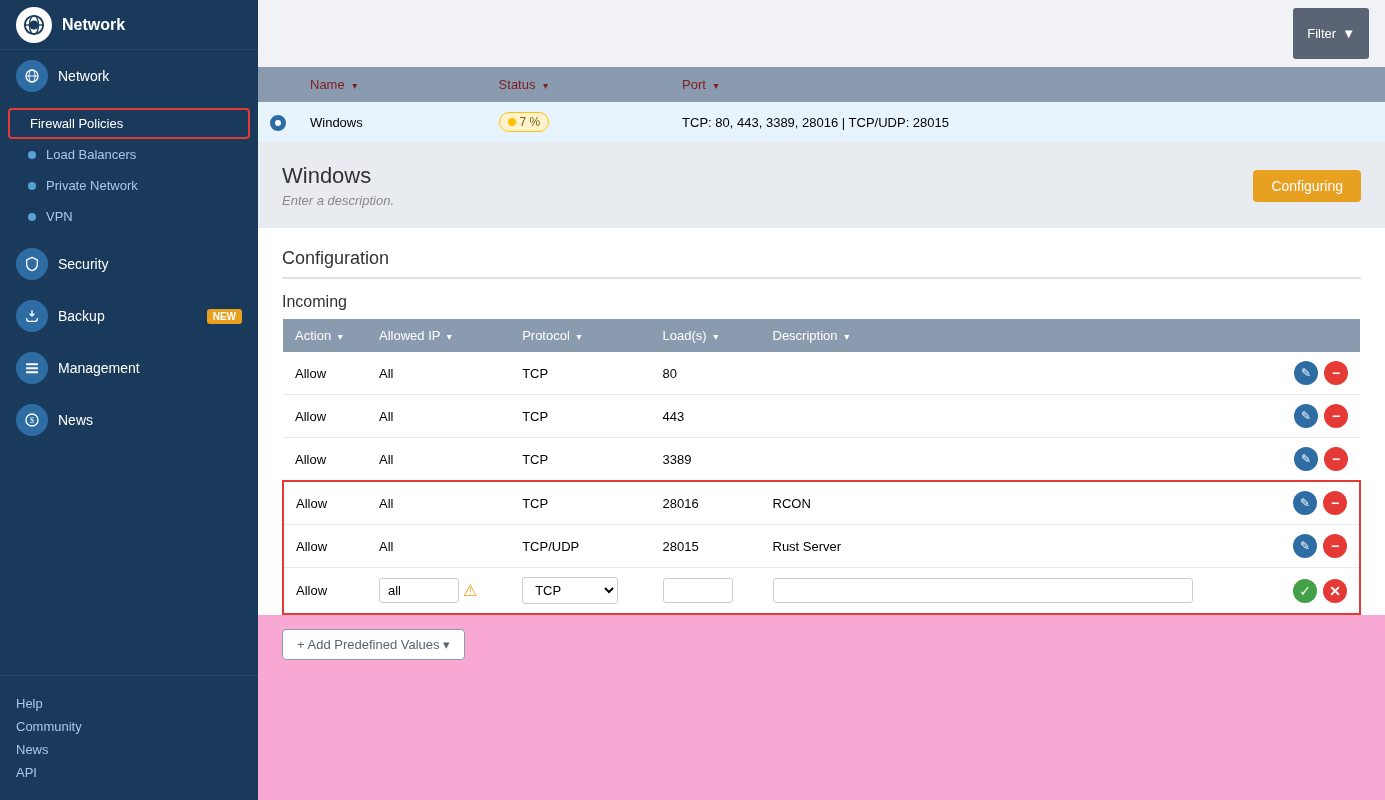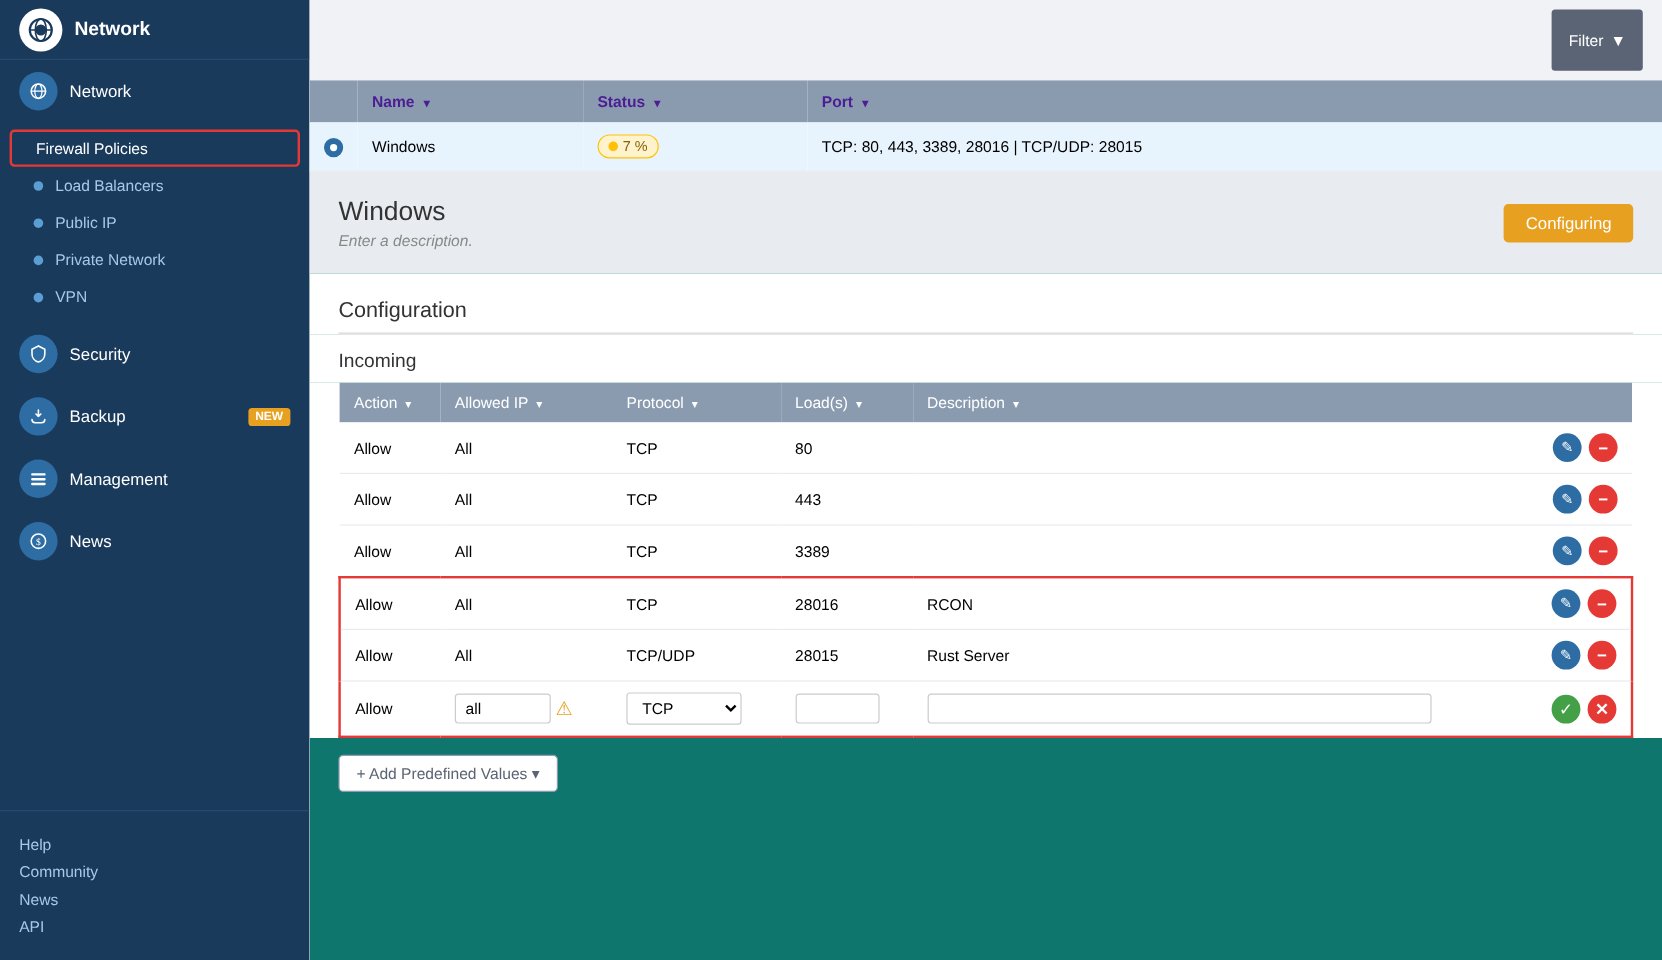--- a/index.html
+++ b/index.html
@@ -123,24 +123,24 @@
       display: flex; align-items: center; gap: 6px;
     }
 
     .list-table {
       width: 100%;
       border-collapse: collapse;
       background: #fff;
     }
     .list-table th {
       background: #8a9bb0;
-      color: #4c1d95;
+      color: #7f1d1d;
       padding: 10px 12px;
       text-align: left;
-      font-weight: 700;
+      font-weight: 400;
       font-size: 13px;
     }
     .list-table th .sort-arrow { font-size: 10px; margin-left: 4px; }
     .list-table tr.selected { background: #e8f4fd; }
     .list-table td {
       padding: 10px 12px;
       border-bottom: 1px solid #e8ecf0;
       font-size: 13px;
     }
     .radio-circle {
@@ -309,21 +309,21 @@
       border: 1px solid #8a9bb0;
       color: #5a6474;
       padding: 7px 14px;
       border-radius: 4px;
       cursor: pointer;
       font-size: 13px;
       margin: 14px 24px 20px;
     }
 
     .main-content-wrap {
-      background: #0f766e;
+      background: #f9a8d4;
       flex: 1;
     }
   </style>
 </head>
 <body>
 
 <nav class="sidebar">
   <div class="sidebar-header">
     <div class="logo">
       <svg viewBox="0 0 24 24" fill="none">
@@ -347,24 +347,20 @@
     <span>Network</span>
   </div>
 
   <div class="nav-section">
     <div class="nav-item firewall-active">
       <span>Firewall Policies</span>
     </div>
     <div class="nav-item">
       <span class="dot"></span>
       <span>Load Balancers</span>
-    </div>
-    <div class="nav-item">
-      <span class="dot"></span>
-      <span>Public IP</span>
     </div>
     <div class="nav-item">
       <span class="dot"></span>
       <span>Private Network</span>
     </div>
     <div class="nav-item">
       <span class="dot"></span>
       <span>VPN</span>
     </div>
   </div>

